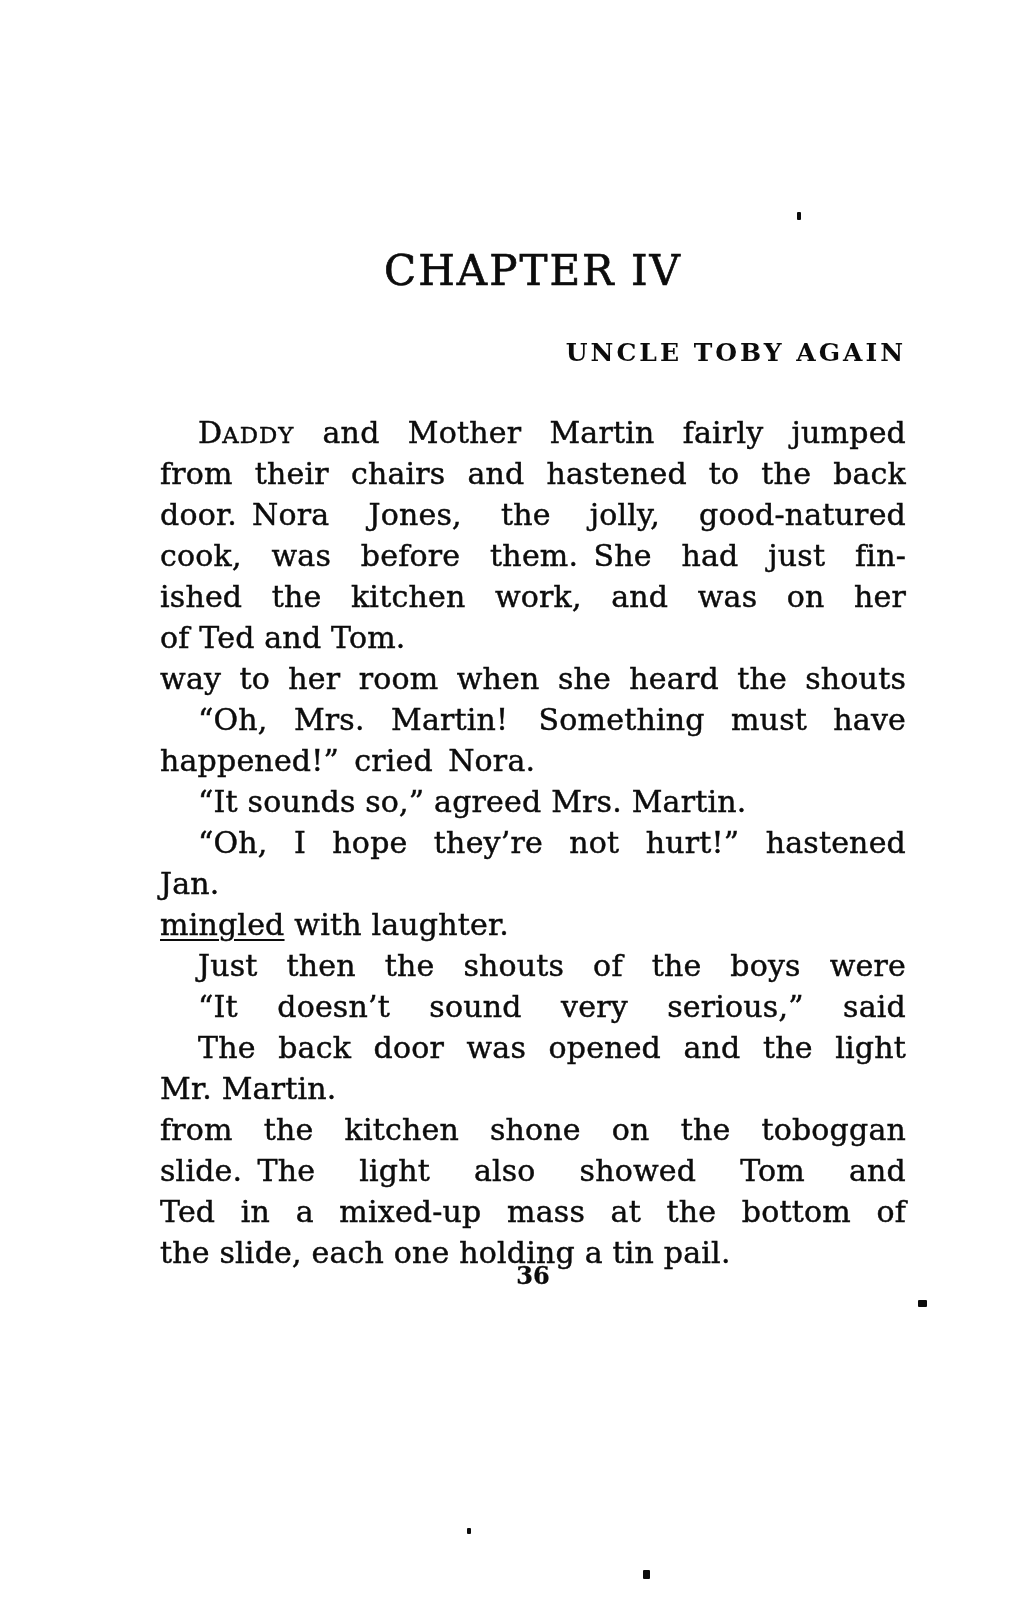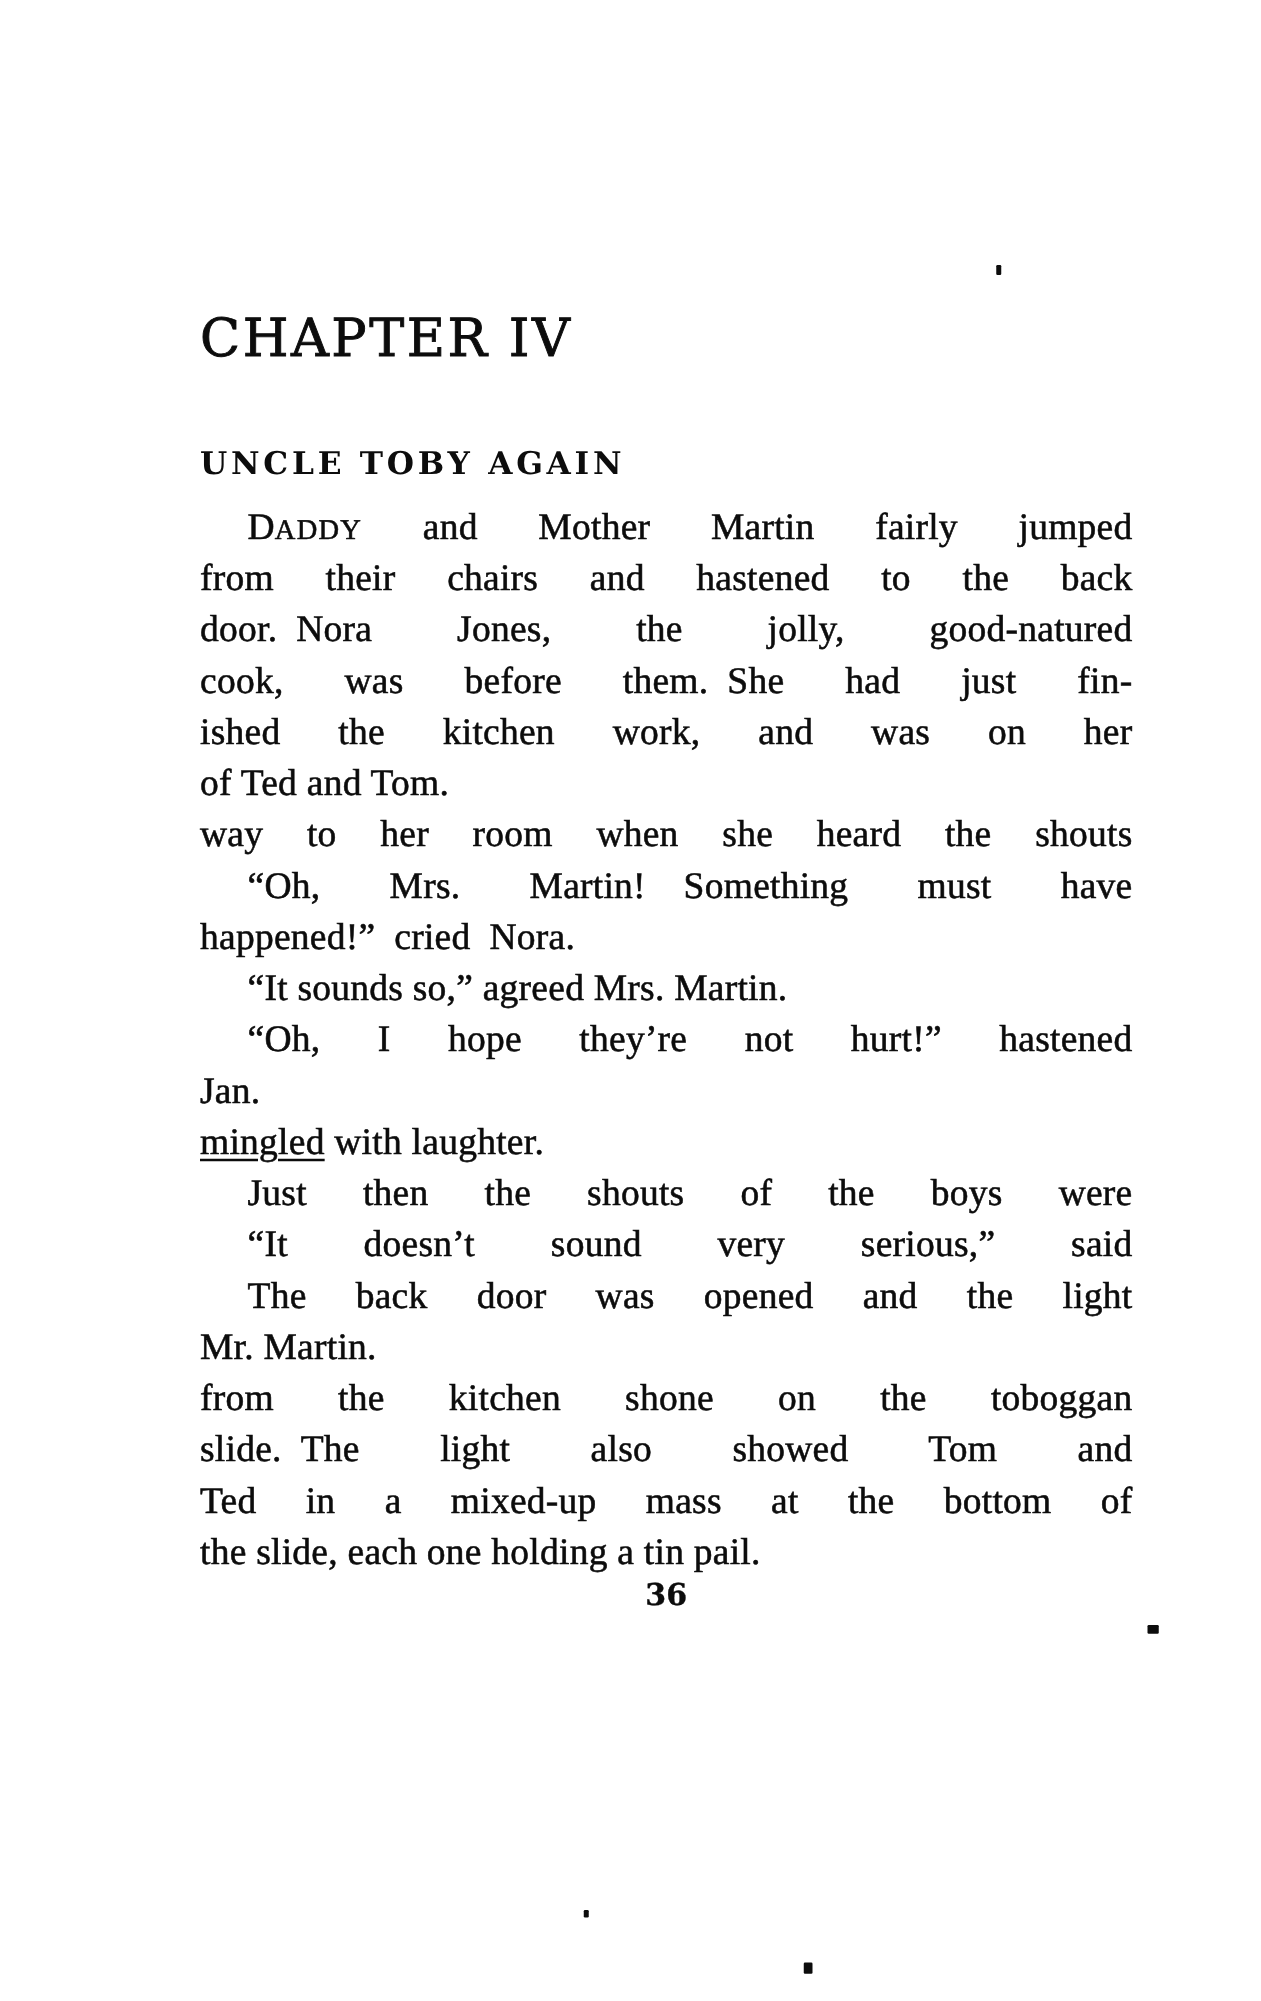--- a/index.html
+++ b/index.html
@@ -9,37 +9,37 @@
     width:1009px; height:1601px;
     font-family:"DejaVu Serif", "Liberation Serif", serif;
     color:var(--ink);
   }
   .page {
     position:relative; width:1009px; height:1601px;
     background:var(--paper); overflow:hidden;
   }
   .chapter-title {
     position:absolute; top:248px; left:160px; width:746px;
-    font-size:42px; line-height:1.1;
+    text-align:center; font-size:42px; line-height:1.1;
     letter-spacing:2px; font-weight:normal;
     -webkit-text-stroke:0.7px var(--ink);
   }
   .section-title {
-    position:absolute; top:357px; left:160px; width:746px;
-    text-align:left; font-size:25px; line-height:1.1;
+    position:absolute; top:339px; left:160px; width:746px;
+    text-align:right; font-size:25px; line-height:1.1;
     font-weight:bold; letter-spacing:3px;
   }
   .text-block {
     position:absolute; top:404px; left:160px; width:746px;
     font-size:30px; letter-spacing:0.2px;
     -webkit-text-stroke:0.45px var(--ink);
   }
   .line {
-    height:41px; line-height:35px;
-    text-align:left; white-space:normal;font-family:Liberation Serif, serif;
+    height:41px; line-height:57px;
+    text-align:left; white-space:normal;
   }
   .line.justify {
     text-align:justify; text-align-last:justify; text-justify:inter-word;
   }
   .line.indent { text-indent:38px; }
   .seg-smallcaps { font-size:0.76em; letter-spacing:1px; }
   .seg-underline { text-decoration:underline; text-underline-offset:4px; text-decoration-thickness:2px; }
   .page-number {
     position:absolute; top:1261px; left:160px; width:746px;
     text-align:center; font-size:24px; font-weight:bold;

